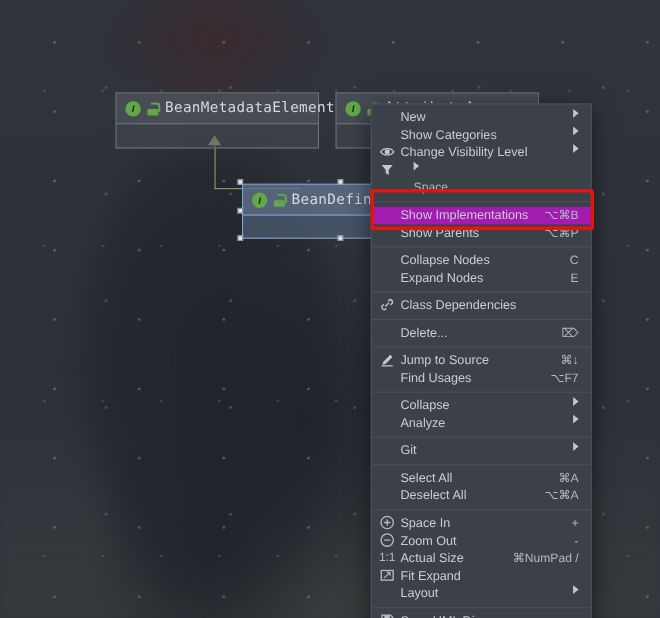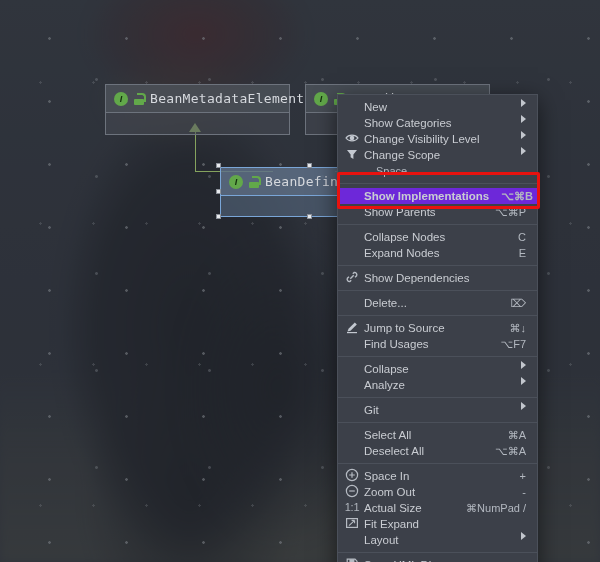--- a/index.html
+++ b/index.html
@@ -163,21 +163,21 @@
     line-height: 16px;
   }
   .mi .arrow {
     flex: 0 0 auto;
     width: 0; height: 0;
     border-top: 4px solid transparent;
     border-bottom: 4px solid transparent;
     border-left: 5px solid #c2c6cd;
     margin-left: 12px;
   }
-  .mi.highlight { background: #6d28d9; font-weight: bold; }
+  .mi.highlight { background: #a21caf; }
   .sep {
     height: 1px; margin: 4px 0;
     background: #4b505a;
   }
 
   
   .red-box {
     position: absolute;
     left: 337px; top: 172px;
     width: 203px; height: 37px;
@@ -273,21 +273,20 @@
         </span>
         <span class="lbl">Change Visibility Level</span>
         <span class="arrow"></span>
       </div>
       <div class="mi">
         <span class="ico">
           <svg viewBox="0 0 14 14" width="14" height="14">
             <path d="M2 3 H12 L8.4 7.4 V12 L5.6 10.2 V7.4 Z" fill="#c3c8d0"></path>
           </svg>
         </span>
-        <span class="lbl">Change Scope</span>
         <span class="arrow"></span>
       </div>
       <div class="mi">
         <span class="ico"></span>
         <span class="sc">Space</span>
       </div>
       <div class="sep"></div>
       <div class="mi highlight">
         <span class="ico"></span>
         <span class="lbl">Show Implementations</span>
@@ -311,21 +310,21 @@
       </div>
       <div class="sep"></div>
       <div class="mi">
         <span class="ico">
           <svg viewBox="0 0 14 14" width="14" height="14">
             <path d="M5.3 8.7 L8.7 5.3" fill="none" stroke="#b6bbc3" stroke-width="1.4"></path>
             <path d="M6.2 10.2 L4.8 11.6 A2.4 2.4 0 0 1 2.4 8.2 L4 6.7" fill="none" stroke="#b6bbc3" stroke-width="1.4"></path>
             <path d="M7.8 3.8 L9.2 2.4 A2.4 2.4 0 0 1 11.6 5.8 L10 7.3" fill="none" stroke="#b6bbc3" stroke-width="1.4"></path>
           </svg>
         </span>
-        <span class="lbl">Show Dependencies</span>
+        <span class="lbl">Class Dependencies</span>
       </div>
       <div class="sep"></div>
       <div class="mi">
         <span class="ico"></span>
         <span class="lbl">Delete...</span>
         <span class="sc">⌦</span>
       </div>
       <div class="sep"></div>
       <div class="mi">
         <span class="ico">

